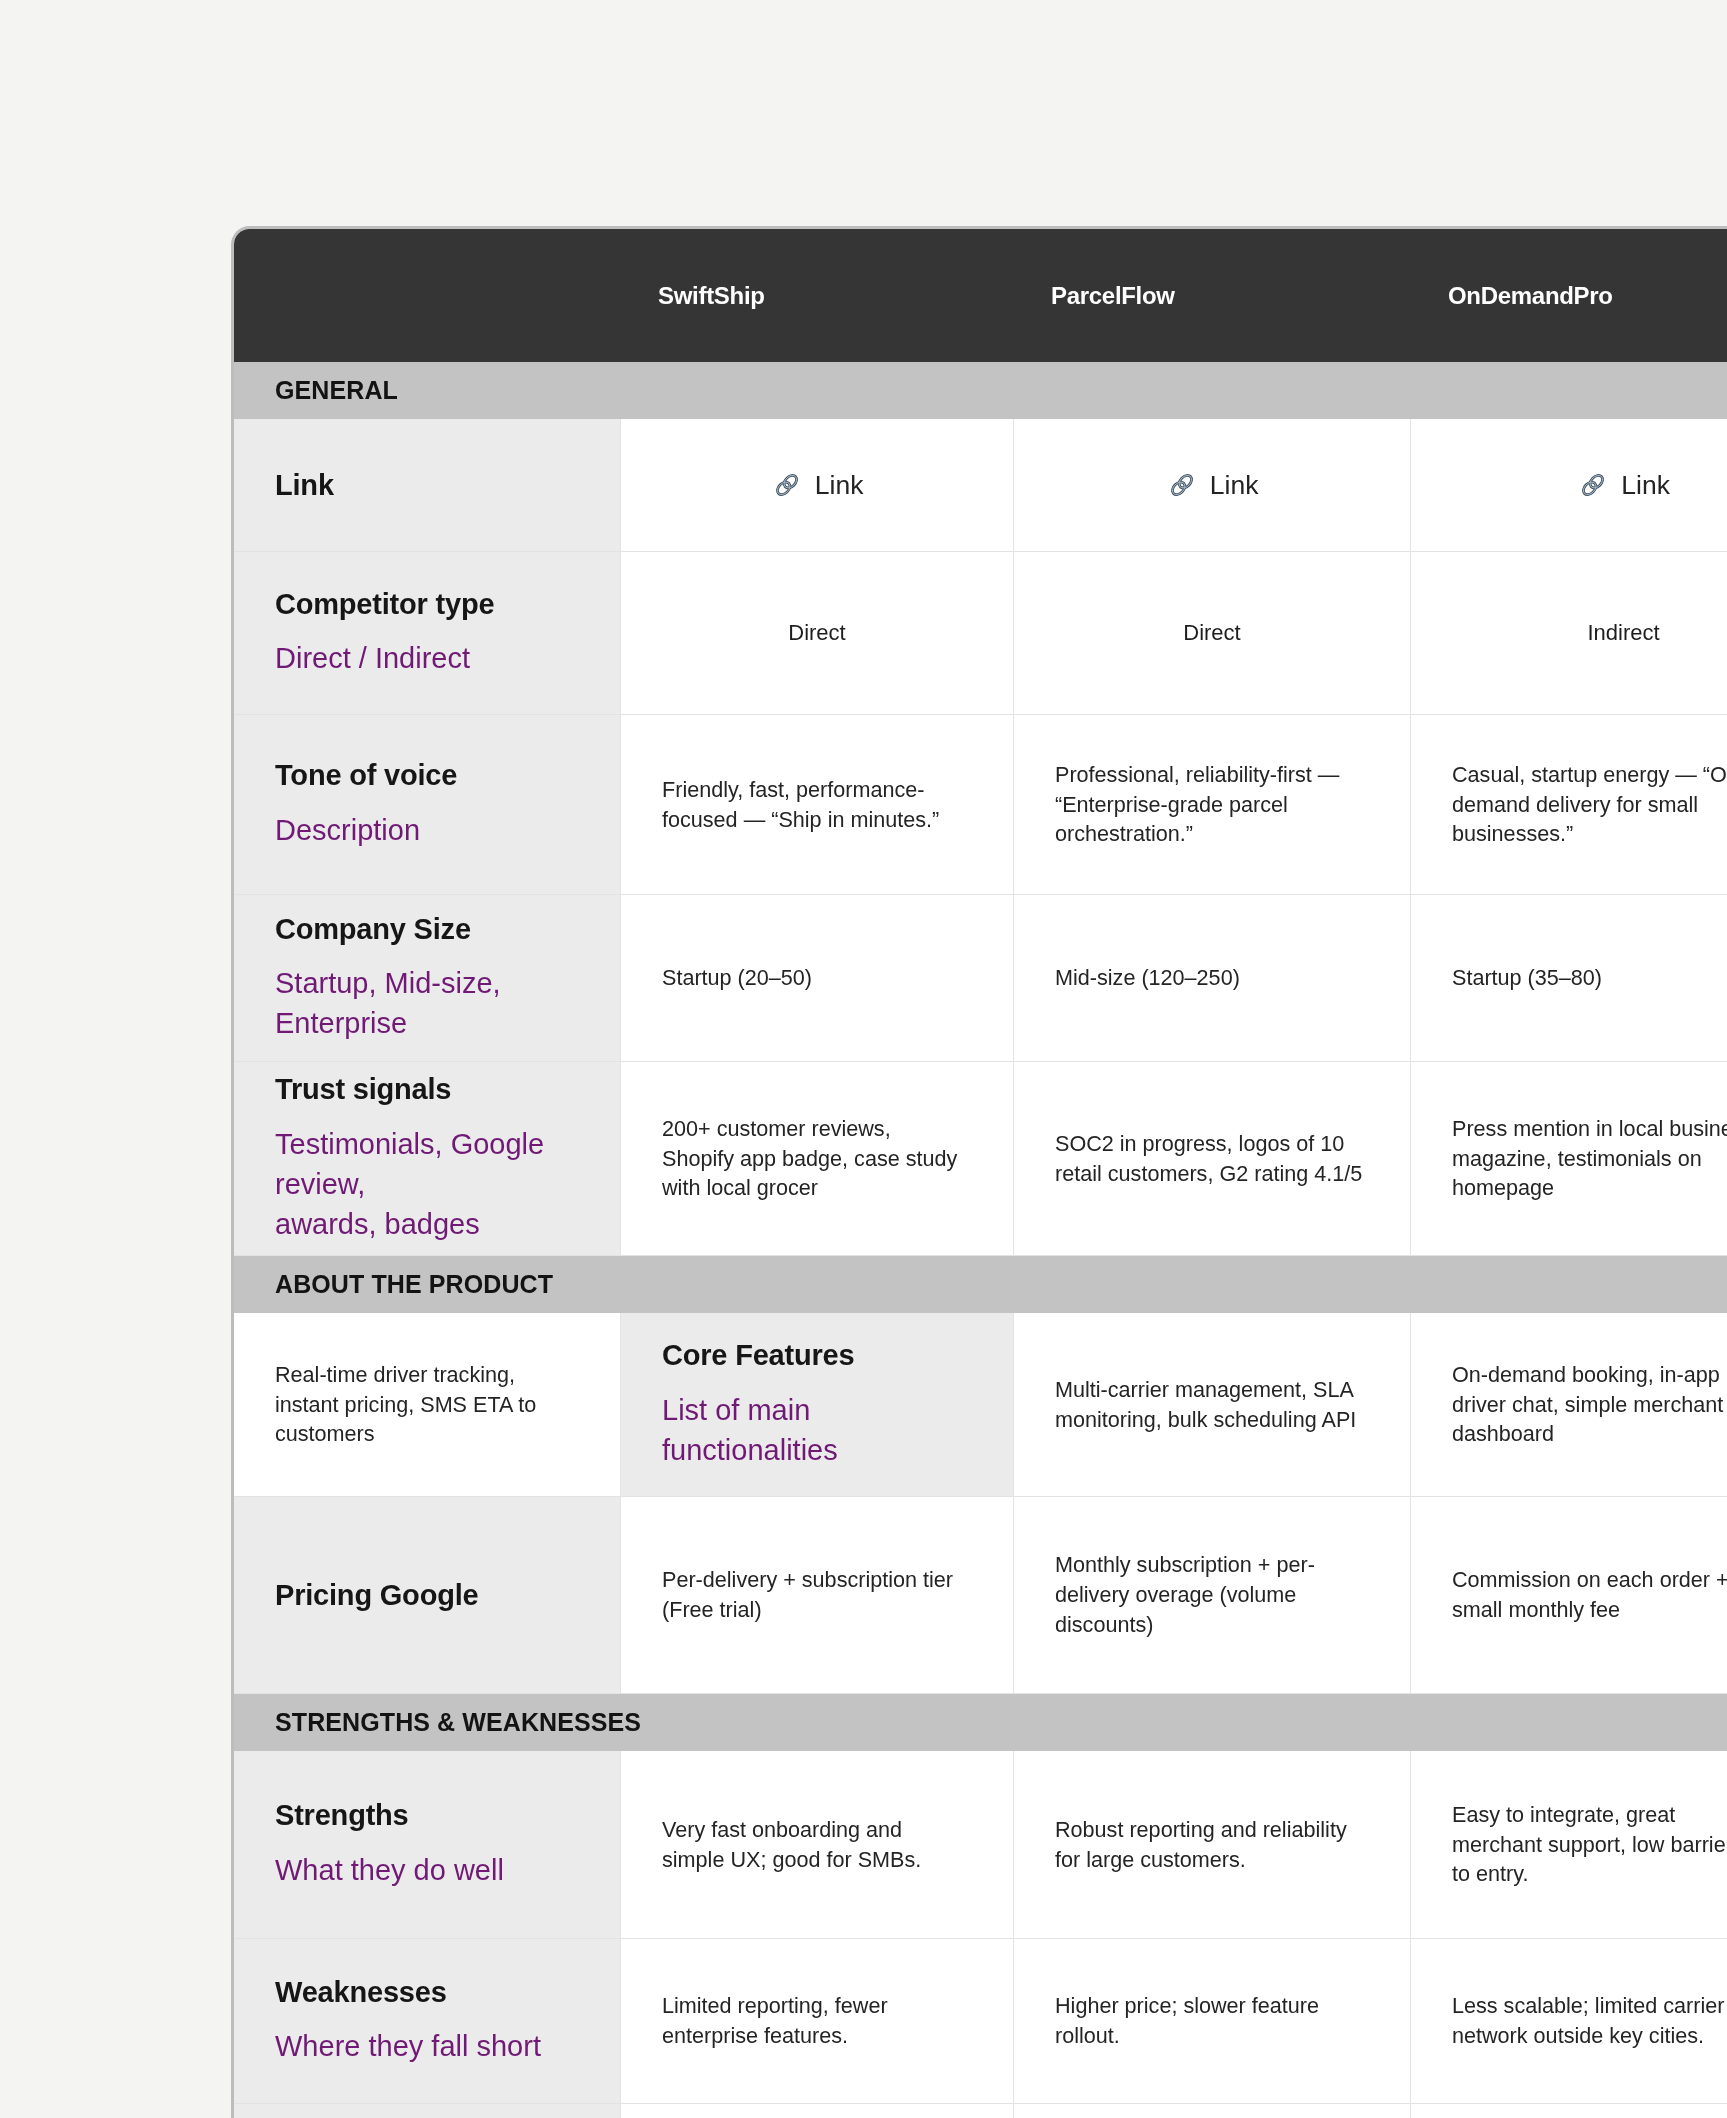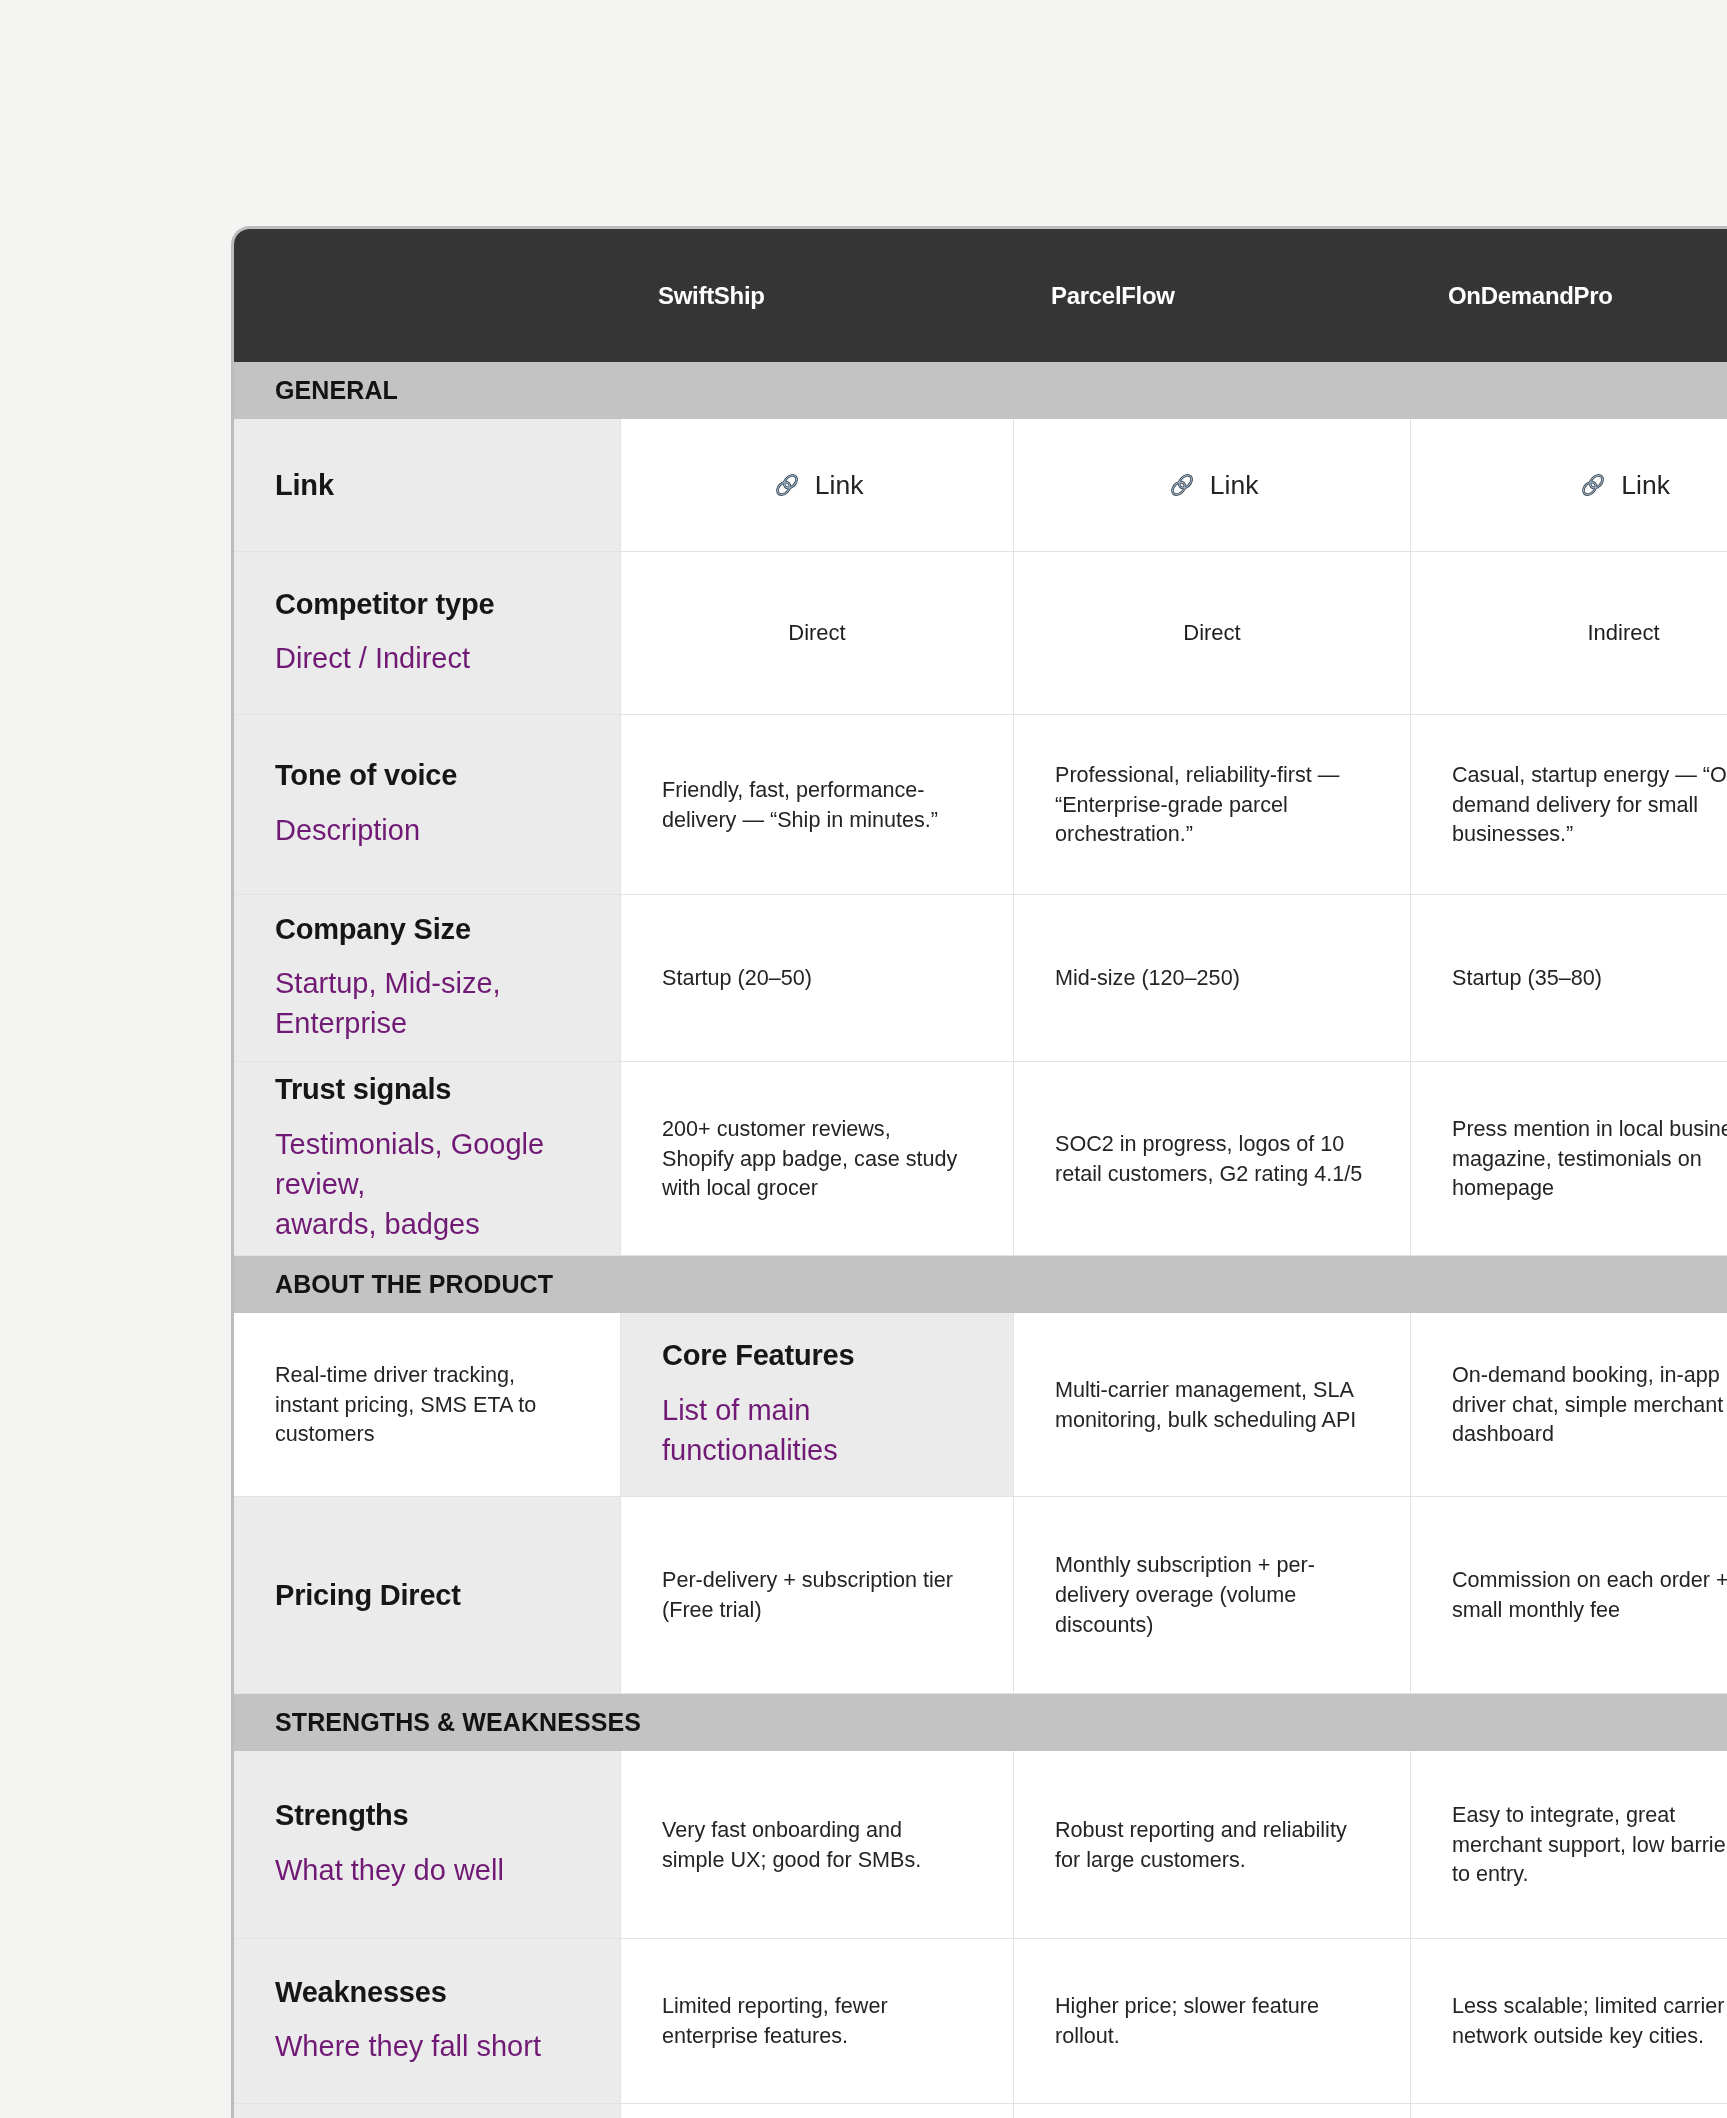--- a/index.html
+++ b/index.html
@@ -117,21 +117,21 @@
     <div class="cell choice">Indirect</div>
   </div>
 
   <div class="t-row row-tone">
     <div class="cell label">
       <div class="lbl-title">Tone of voice</div>
       <div class="lbl-sub">Description</div>
     </div>
     <div class="cell text">
         <span class="cell-text">Friendly, fast, performance-
-delivery — “Ship in minutes.”</span>
+focused — “Ship in minutes.”</span>
       </div>
     <div class="cell text">
         <span class="cell-text">Professional, reliability-first —
 “Enterprise-grade parcel
 orchestration.”</span>
       </div>
     <div class="cell text">
         <span class="cell-text">Casual, startup energy — “On-
 demand delivery for small
 businesses.”</span>
@@ -194,21 +194,21 @@
       </div>
     <div class="cell text">
         <span class="cell-text">On-demand booking, in-app
 driver chat, simple merchant
 dashboard</span>
       </div>
   </div>
 
   <div class="t-row row-price">
     <div class="cell label">
-      <div class="lbl-title">Pricing Direct</div>
+      <div class="lbl-title">Pricing Google</div>
     </div>
     <div class="cell text">
         <span class="cell-text">Per-delivery + subscription tier
 (Free trial)</span>
       </div>
     <div class="cell text">
         <span class="cell-text">Monthly subscription + per-
 delivery overage (volume
 discounts)</span>
       </div>

